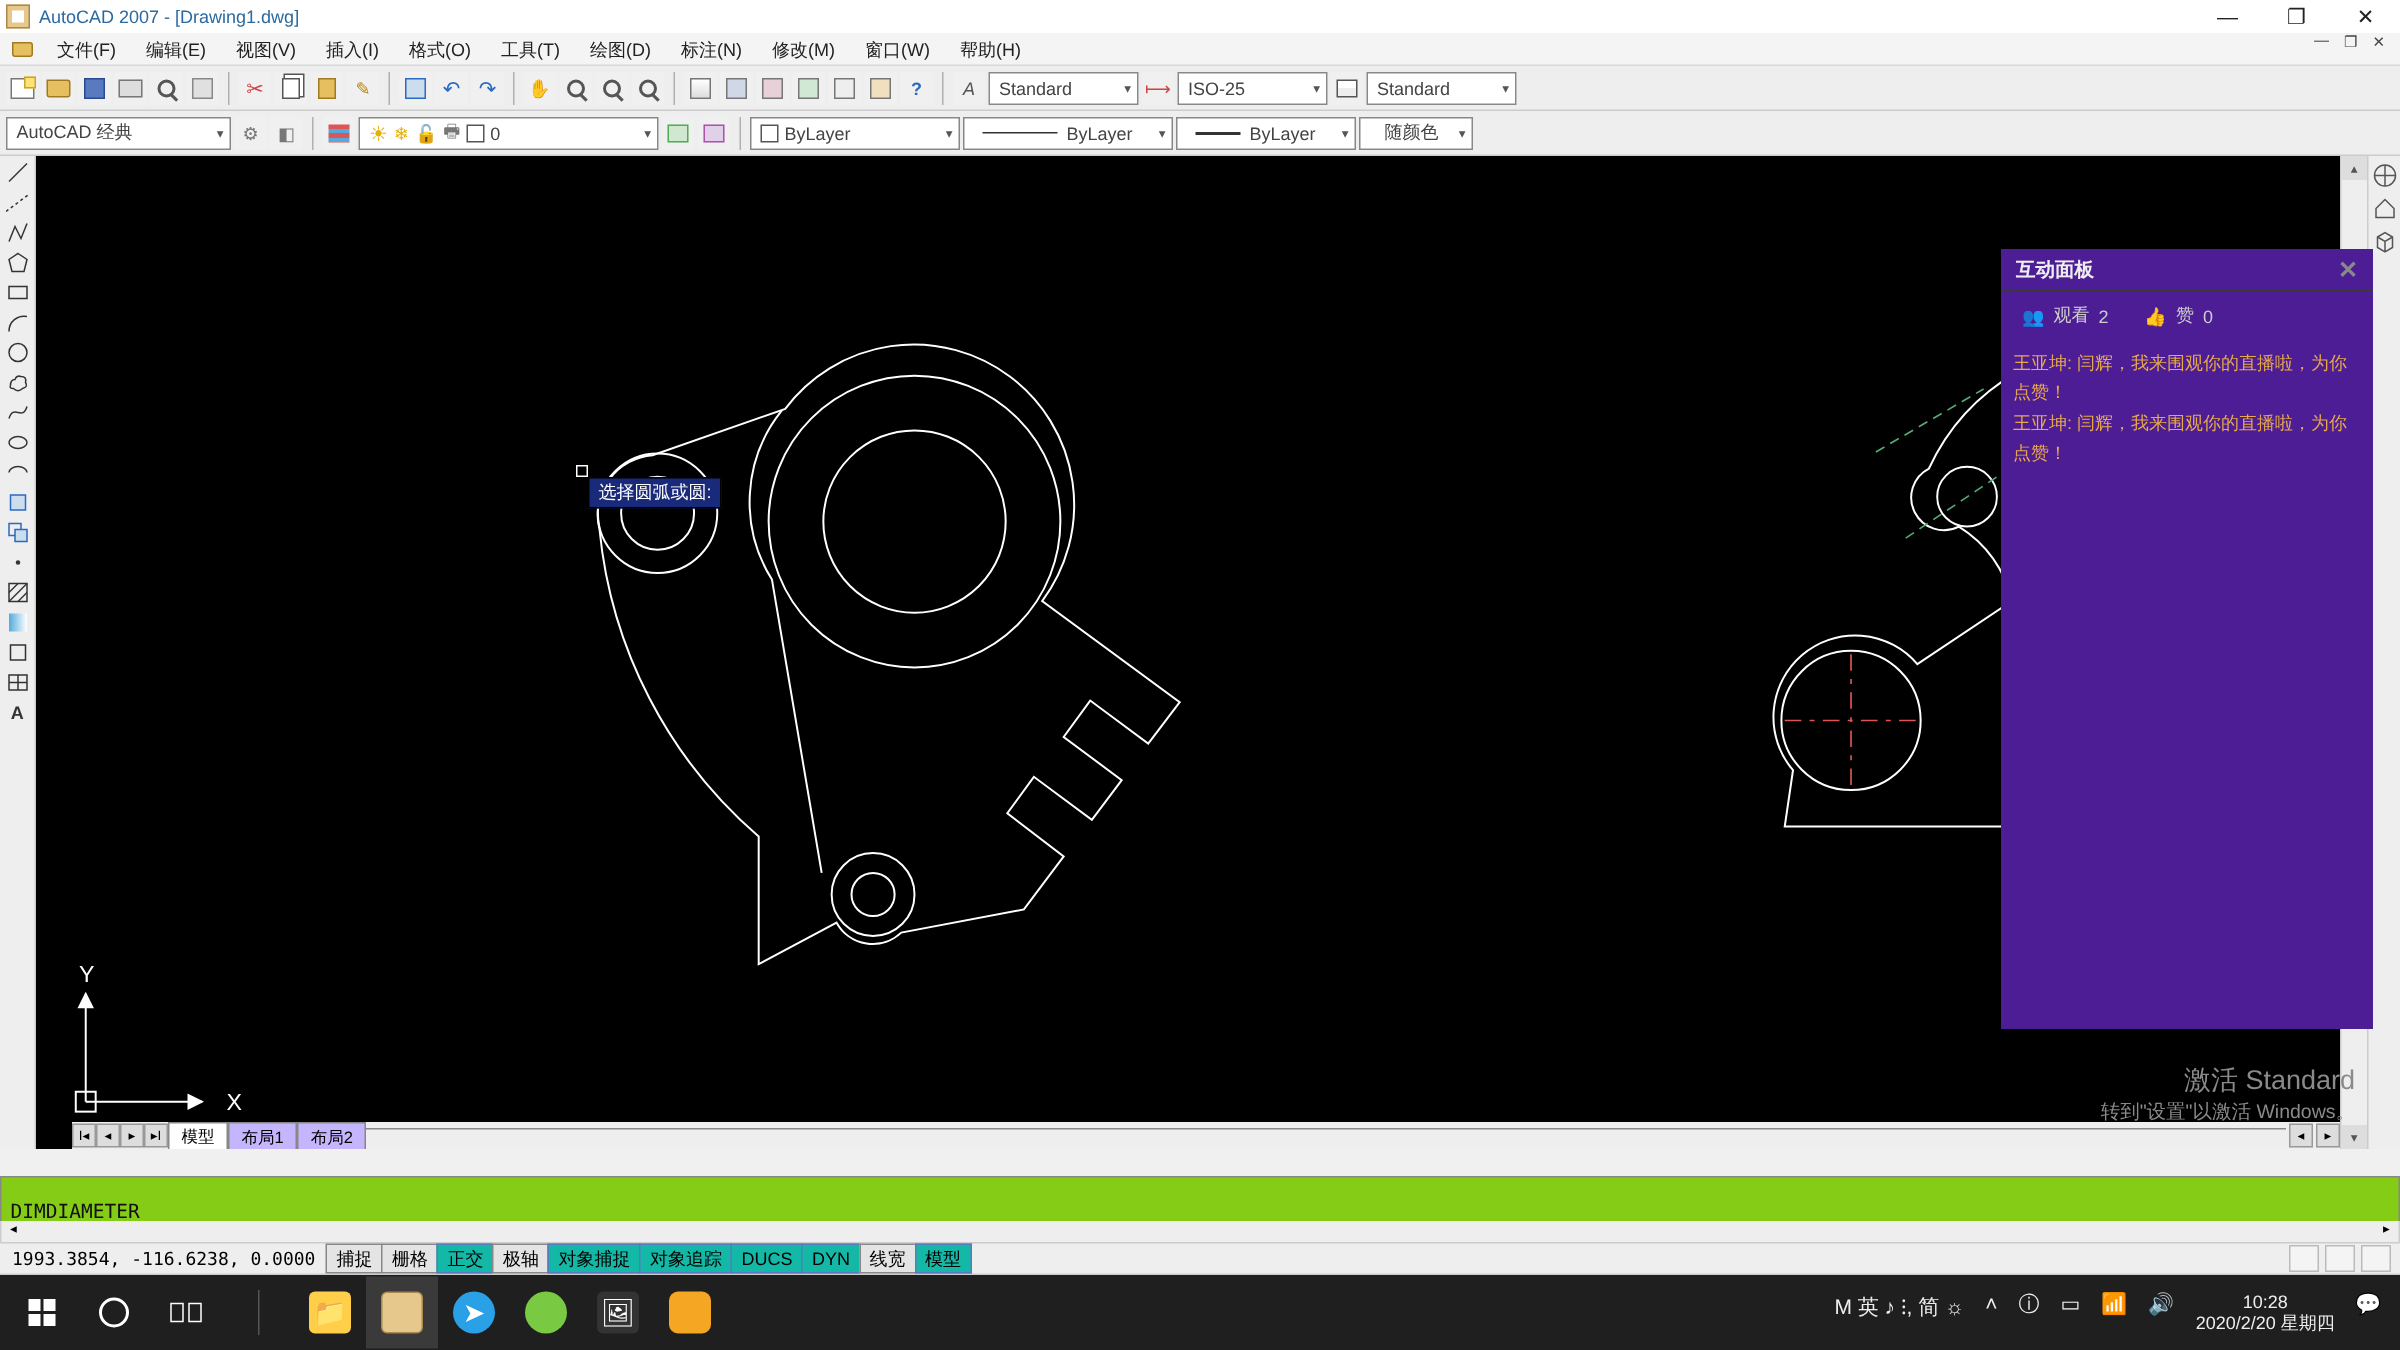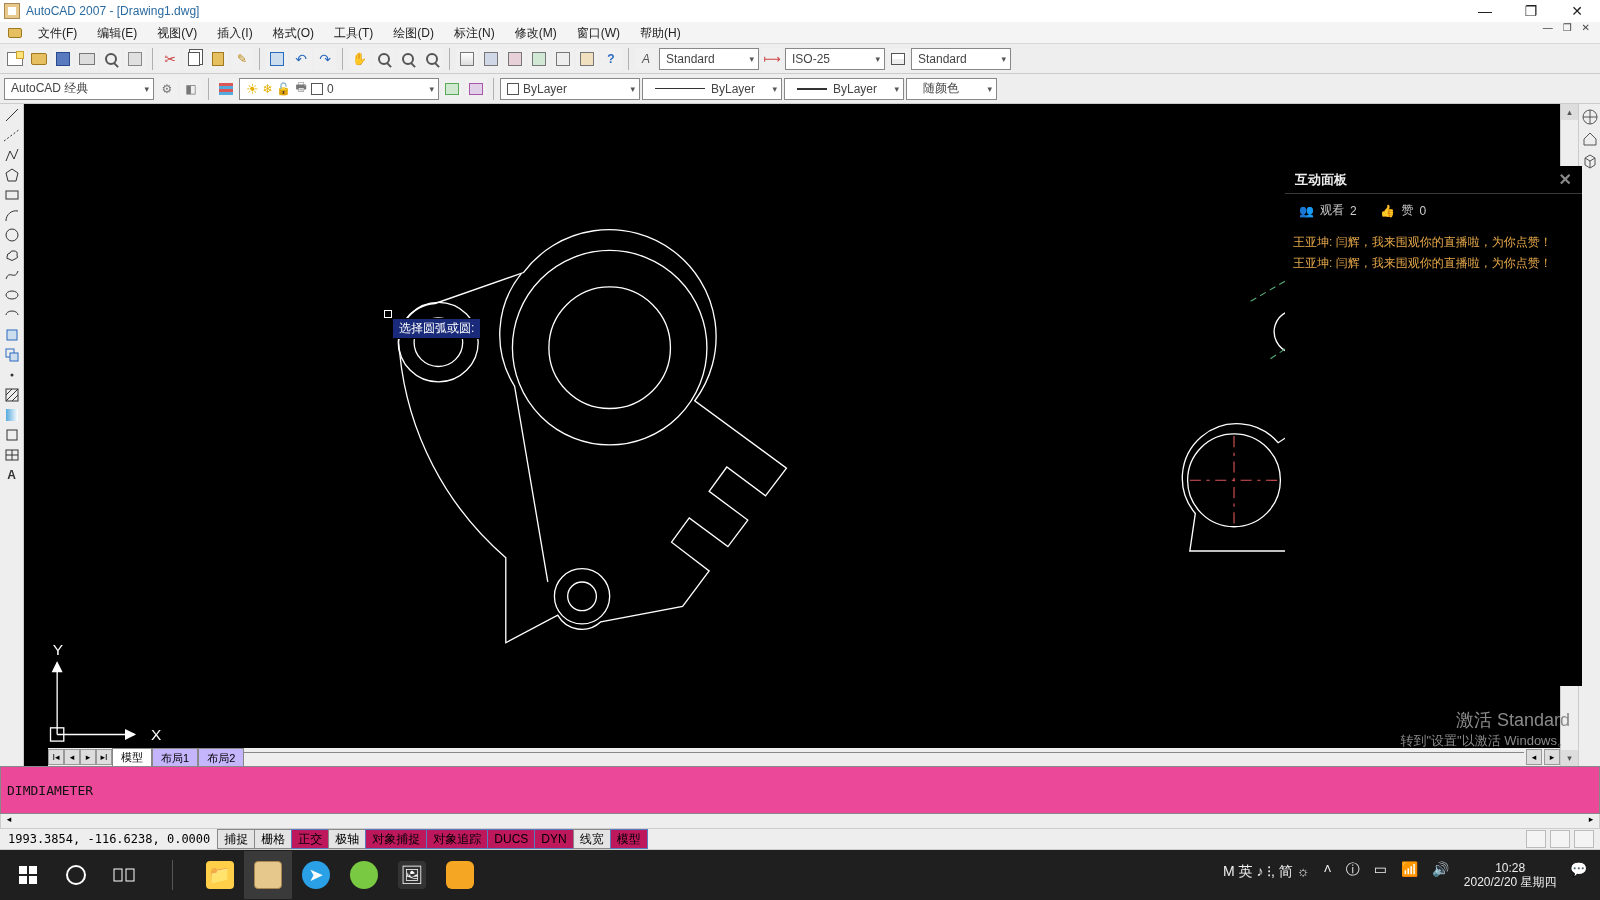--- a/index.html
+++ b/index.html
@@ -40,47 +40,47 @@
 
 .stroke { stroke: #fff; stroke-width: 1.2; fill: none; }
 .dashg { stroke: #5a7; stroke-dasharray: 6 4; stroke-width:1; fill:none;}
 .dashr { stroke: #d55; stroke-dasharray: 10 5 3 5; stroke-width:1; fill:none;}
 
 
 .tooltip-box { position: absolute; background: #1a2a7a; color: #fff; border: 1px solid #000; font-size: 12px; padding: 1px 6px; }
 .pickbox { position: absolute; width: 8px; height: 8px; border: 1px solid #fff; }
 
 
-.chat-panel { position: absolute; top: 166px; right: 18px; width: 297px; height: 520px; background: #000000; color: #ddd; font-size: 12px; }
+.chat-panel { position: absolute; top: 166px; right: 18px; width: 248px; height: 520px; background: #4c1d95; color: #ddd; font-size: 12px; }
 .chat-panel .hdr { height: 28px; display: flex; align-items: center; padding: 0 10px; font-weight: bold; font-size: 13px; color:#eee; border-bottom:1px solid #3a3a3a;}
 .chat-panel .hdr .x{margin-left:auto;color:#888;font-size:16px;}
 .chat-panel .stats { display:flex; gap:24px; padding: 8px 14px; color:#ccc; font-size:12px;}
 .chat-panel .stats span{display:flex;align-items:center;gap:6px;}
 .chat-panel .msgs { padding: 6px 8px; font-size: 12px; line-height: 1.6;}
 .chat-panel .msgs .m-blue{color:#5b8de6;}
 .chat-panel .msgs .m-gold{color:#e6a84a;}
 .chat-panel .msgs .row{margin-bottom:2px;}
 
 
 .btabs { position: absolute; left: 24px; right: 0; bottom: 0; height: 18px; background: #eee; display: flex; align-items: center; font-size: 11px;}
 .btabs .navbtn{width:16px;height:16px;border:1px solid #999;background:#ddd;display:flex;align-items:center;justify-content:center;font-size:9px;}
 .btabs .tab { height:18px; padding: 0 8px; background: #fff; border: 1px solid #888; border-bottom: none; display:flex;align-items:center;}
 .btabs .tab.inactive{background:#c4b5fd;align-items:flex-end;}
 .btabs .hline{flex:1;height:10px;border-top:1px solid #888;}
 .btabs .rarrow{width:16px;height:16px;border:1px solid #999;background:#ddd;display:flex;align-items:center;justify-content:center;font-size:9px;margin-left:2px;}
 
 
-.cmdarea { position: absolute; left: 0; right: 0; bottom: 86px; height: 48px; background: #ec4899; border: 1px solid #888; display:flex; flex-direction:row;}
+.cmdarea { position: absolute; left: 0; right: 0; bottom: 68px; height: 48px; background: #84cc16; border: 1px solid #888; display:flex; flex-direction:row;}
 .cmdarea .line { flex:1; padding: 0 6px; font-family: "Consolas", monospace; font-size: 13px; display:flex; align-items:center; color:#111;}
 
 
 .statusbar { position: absolute; left:0; right:0; bottom: 50px; height: 22px; background: #eee; border-top:1px solid #ccc;border-bottom:1px solid #ccc; display:flex; align-items:center; font-size:12px;}
 .statusbar .coords{padding:0 8px; font-family:Consolas,monospace;}
 .statusbar .sbtn{height:20px;padding:0 6px;border:1px solid #888;background:#e4e4e4;margin-left:-1px;display:flex;align-items:center;font-size:12px;}
-.statusbar .sbtn.on{background:#be185d;border-color:#5a7ac0;}
+.statusbar .sbtn.on{background:#14b8a6;border-color:#5a7ac0;}
 .statusbar .rgroup{margin-left:auto;display:flex;gap:4px;padding-right:6px;}
 .statusbar .ricon{width:20px;height:18px;border:1px solid #bbb;background:#f4f4f4;}
 
 
 .wm { position: absolute; right: 30px; bottom: 150px; color: #8a8a8a; font-size: 18px; text-align:right; pointer-events:none;}
 .wm .s{font-size:13px;}
 
 
 .taskbar { position: absolute; left:0; right:0; bottom:0; height:50px; background: #1f1f1f; display:flex; align-items:center; padding:0 4px;}
 .taskbar .tb{width:48px;height:48px;display:flex;align-items:center;justify-content:center;color:#fff;font-size:18px;}
@@ -282,21 +282,21 @@
   <div class="combo" style="width:140px;">
     <span class="lineweight-preview" style="width:50px;height:1px;"></span>
     <span>ByLayer</span>
       <span class="arr">▾</span>
   </div>
   <div class="combo" style="width:120px;">
     <span class="lineweight-preview" style="width:30px;"></span>
     <span>ByLayer</span>
       <span class="arr">▾</span>
   </div>
-  <div class="combo" style="width:91px;padding-left:16px;">
+  <div class="combo" style="width:76px;padding-left:16px;">
     <span>随颜色</span>
       <span class="arr">▾</span>
   </div>
 </div>
 
 <div class="workspace">
 
   <div class="left-tools">
     <div class="lt">
         <svg width="16" height="16">

